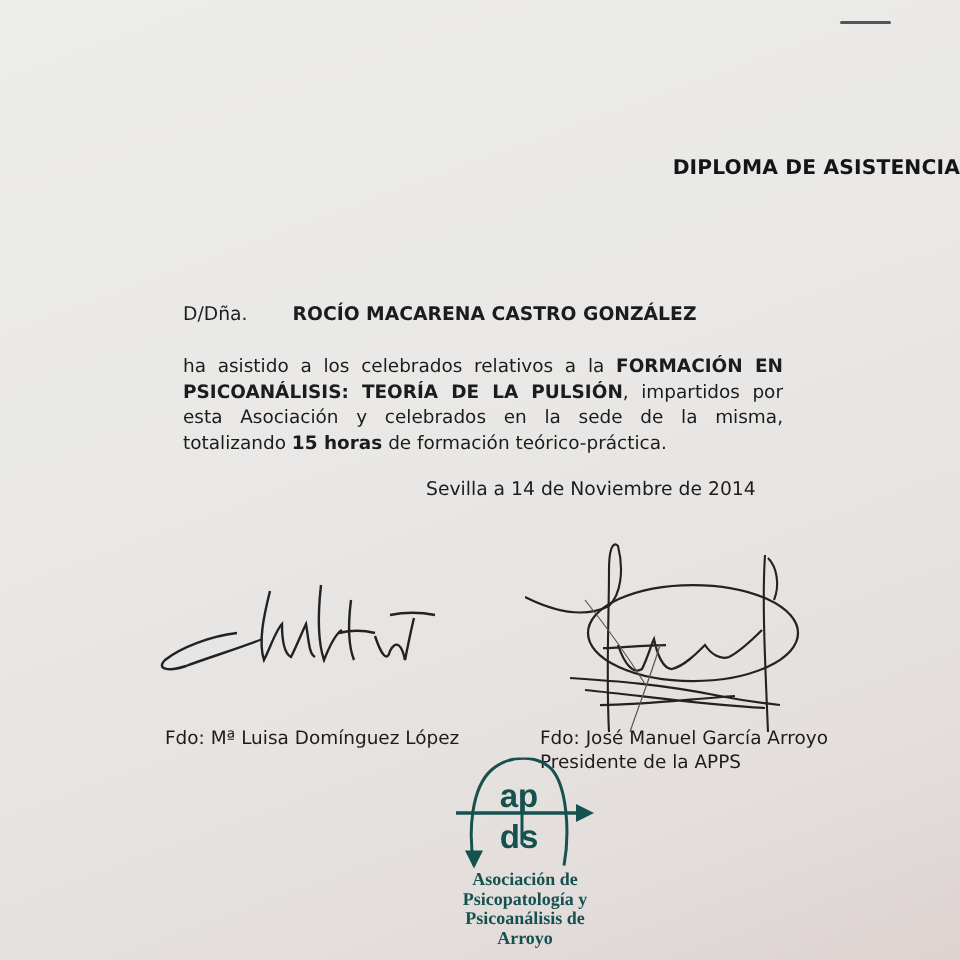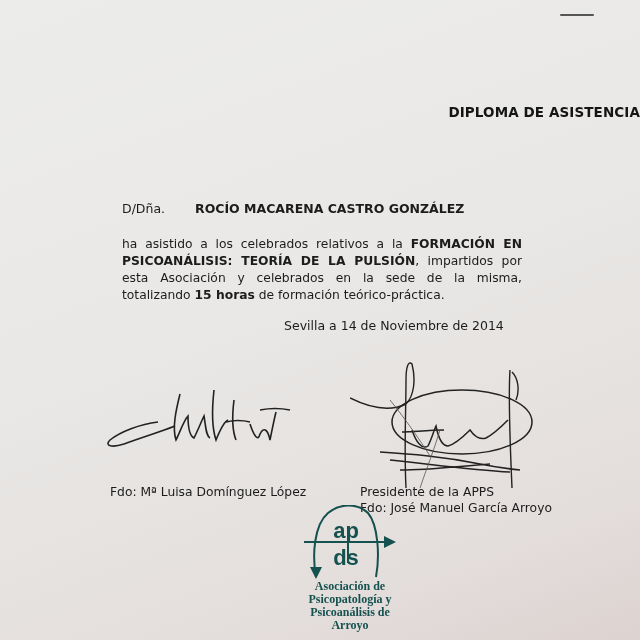--- a/index.html
+++ b/index.html
@@ -126,22 +126,22 @@
   <path d="M160,10 C158,40 160,80 162,128 M166,40 C170,30 168,18 162,12" fill="none" stroke="#222" stroke-width="1.4"></path>
   <path d="M30,92 C60,94 90,96 130,104 C140,106 150,108 170,110 M40,100 C80,104 120,110 160,112 M50,110 C80,110 110,106 140,104" fill="none" stroke="#222" stroke-width="1.5"></path>
   <path d="M40,40 C56,60 70,80 80,96 M90,70 C84,90 76,110 70,128" fill="none" stroke="#555" stroke-width="0.8"></path>
 </svg>
 
 <div class="signer signer-left">
   <div>Fdo: Mª Luisa Domínguez López</div>
 </div>
 
 <div class="signer signer-right">
+  <div>Fdo: José Manuel García Arroyo</div>
   <div>Presidente de la APPS</div>
-  <div>Fdo: José Manuel García Arroyo</div>
 </div>
 
 <svg class="logo" viewBox="0 0 100 75">
   <path d="M18,72 C14,50 16,20 30,8 C42,-2 60,-2 70,8 C80,20 82,50 78,72" fill="none" stroke="#15514f" stroke-width="2"></path>
   <polygon points="12,62 24,62 18,74" fill="#15514f"></polygon>
   <line x1="6" y1="37" x2="88" y2="37" stroke="#15514f" stroke-width="2.2"></line>
   <polygon points="86,31 98,37 86,43" fill="#15514f"></polygon>
   <line x1="50" y1="22" x2="50" y2="58" stroke="#15514f" stroke-width="2"></line>
   <text x="48" y="33" text-anchor="middle" font-family="Liberation Sans, sans-serif" font-weight="bold" font-size="22" fill="#15514f">ap</text>
   <text x="48" y="60" text-anchor="middle" font-family="Liberation Sans, sans-serif" font-weight="bold" font-size="22" fill="#15514f">ds</text>

